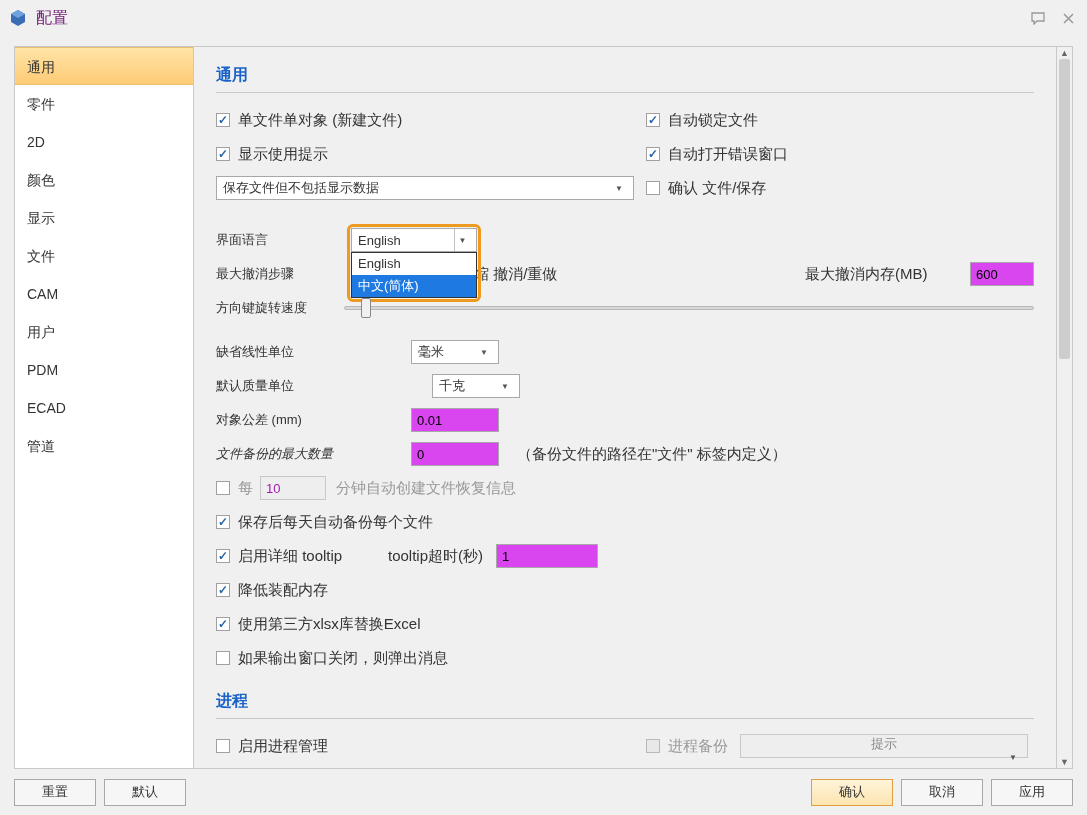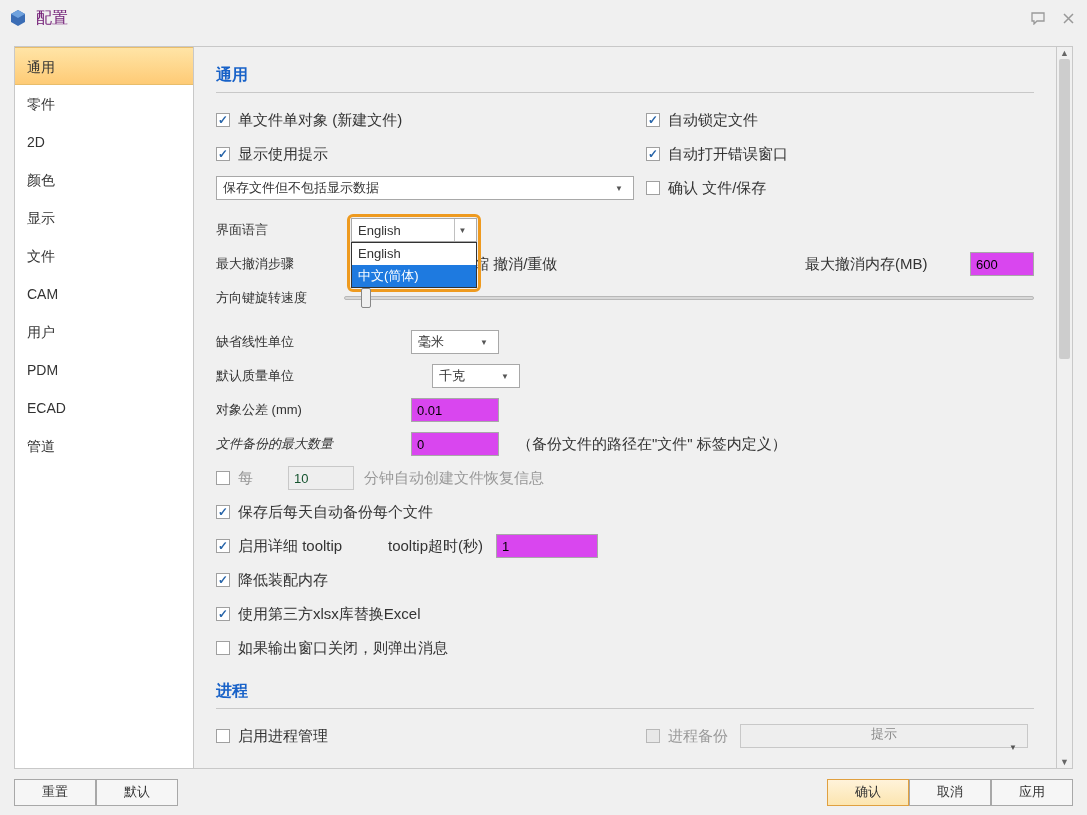--- a/index.html
+++ b/index.html
@@ -172,21 +172,21 @@
     }
     .input {
       border:1px solid #a8a8a8;
       background:#d946ef;
       height:24px;
       padding:0 5px;
       font-size:13px;
       font-family:inherit;
       outline:none;
     }
-    .input.disabled { background:#eee; color:#14532d; border-color:#c8c8c8;margin-left:28px;}
+    .input.disabled { background:#eee; color:#a21caf; border-color:#c8c8c8;}
     .select.disabled { background:#eee; color:#888; border-color:#c8c8c8;flex-direction:column;}
     .slider-track {
       flex:1;
       height:4px;
       background:#d8d8d8;
       border:1px solid #b8b8b8;
       border-radius:2px;
       position:relative;
       margin-left:10px;
     }
@@ -228,21 +228,21 @@
     }
     .dropdown-item.selected {
       background:#1e7ae0;
       color:#fff;
     }
     .bottom-bar {
       height:46px;
       display:flex;
       align-items:center;
       padding:0 14px;
-      gap:0;
+      gap:8px;
     }
     .spacer {flex:1;}
     .btn {
       width:82px;
       height:27px;
       background:#f6f6f6;
       border:1px solid #a8a8a8;
       font-size:13px;
       display:flex;
       align-items:center;
@@ -328,21 +328,21 @@
               <span>保存文件但不包括显示数据</span>
               <span class="caret">▼</span>
             </div>
           </div>
           <div class="col-right">
             <span class="checkbox"></span>
             <span class="label">确认 文件/保存</span>
           </div>
         </div>
 
-        <div class="row" style="margin-top:12px;">
+        <div class="row" style="margin-top:22px;">
           <span class="field-label">界面语言</span>
           <div class="lang-area" style="width:126px;">
             <div class="select" style="width:126px;">
               <span>English</span>
               <span class="caret" style="border-left:1px solid #c0c0c0;">▼</span>
             </div>
             <div class="dropdown-list">
               <div class="dropdown-item">English</div>
               <div class="dropdown-item selected">中文(简体)</div>
             </div>

